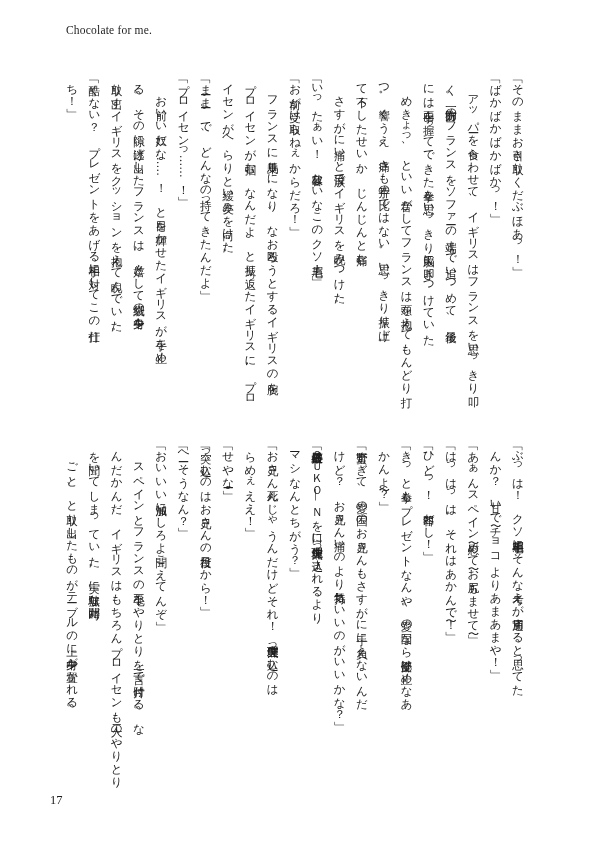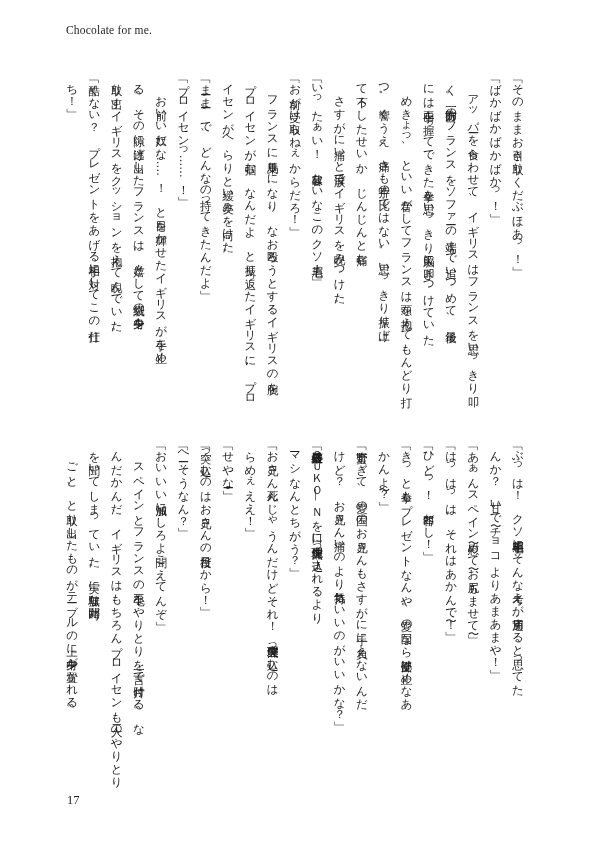--- a/index.html
+++ b/index.html
@@ -35,21 +35,21 @@
   }
   .block1 { top: 76px;  height: 328px; }
   .block2 { top: 443px; height: 324px; }
   .vline {
     line-height: 22.3px;
     white-space: nowrap;
     letter-spacing: 0;
   }
   .page-number {
     position: absolute;
-    left: 67px;
+    left: 50px;
     top: 793px;
     font-size: 12.5px;
   }
 </style>
 </head>
 <body>
 
 <div class="page">
   <div class="running-header">Chocolate for me.</div>
 

